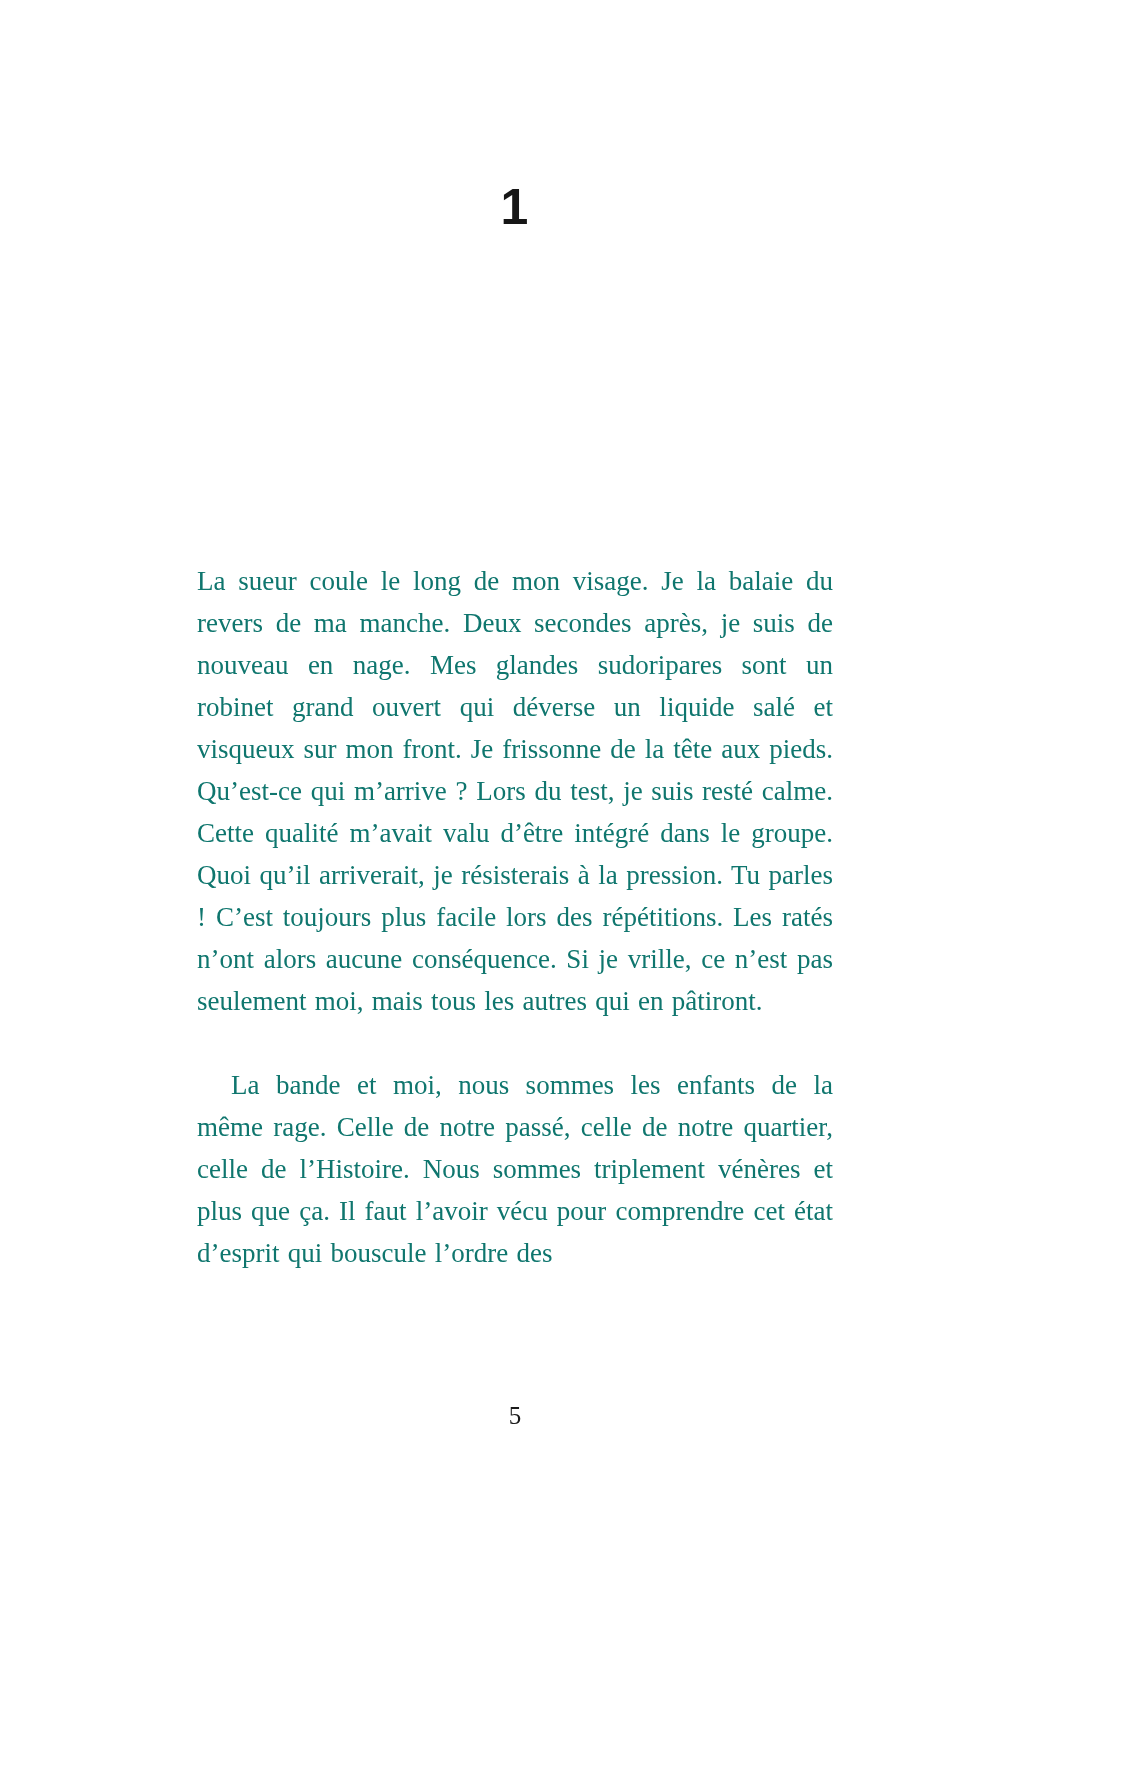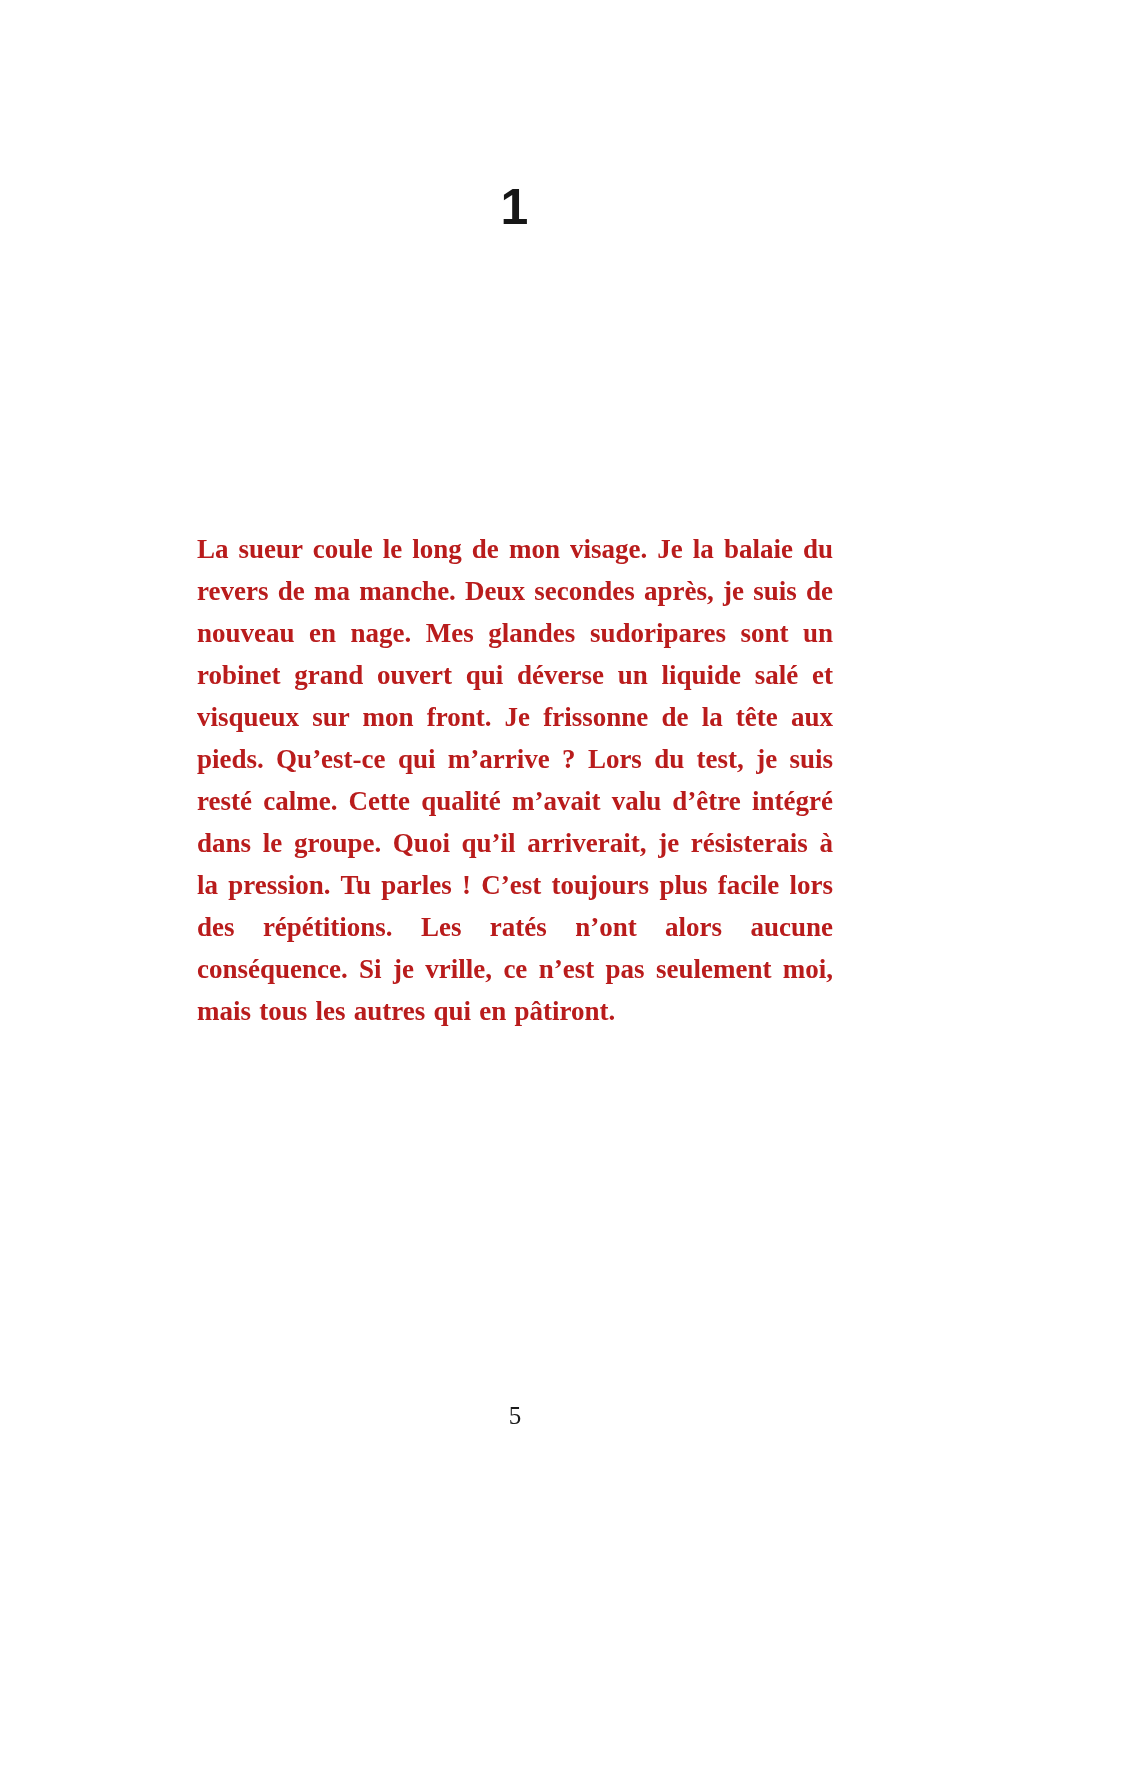--- a/index.html
+++ b/index.html
@@ -24,28 +24,27 @@
       width: 636px;
       text-align: center;
       font-family: "Liberation Sans", "DejaVu Sans", sans-serif;
       font-size: 50px;
       font-weight: 600;
       letter-spacing: 1px;
       color: #161616;
     }
     .text-block {
       position: absolute;
-      top: 528px;
+      top: 560px;
       left: 197px;
       width: 636px;
       font-size: 27px;
       line-height: 42px;
       text-align: justify;
-      color: #b91c1c;
-      font-weight: bold;
+      color: #0f766e;
     }
     .text-block p {
       margin: 0;
       word-spacing: 1.5px;
     }
     .text-block p + p {
       margin-top: 42px;
       text-indent: 34px;
     }
     .page-number {
@@ -60,17 +59,18 @@
   </style>
 </head>
 <body>
 
 <div class="book-page">
 
   <div class="chapter-number">1</div>
 
   <div class="text-block">
     <p>La sueur coule le long de mon visage. Je la balaie du revers de ma manche. Deux secondes après, je suis de nouveau en nage. Mes glandes sudoripares sont un robinet grand ouvert qui déverse un liquide salé et visqueux sur mon front. Je frissonne de la tête aux pieds. Qu’est-ce qui m’arrive ? Lors du test, je suis resté calme. Cette qualité m’avait valu d’être intégré dans le groupe. Quoi qu’il arriverait, je résisterais à la pression. Tu parles ! C’est toujours plus facile lors des répétitions. Les ratés n’ont alors aucune conséquence. Si je vrille, ce n’est pas seulement moi, mais tous les autres qui en pâtiront.</p>
+    <p>La bande et moi, nous sommes les enfants de la même rage. Celle de notre passé, celle de notre quartier, celle de l’Histoire. Nous sommes triplement vénères et plus que ça. Il faut l’avoir vécu pour comprendre cet état d’esprit qui bouscule l’ordre des</p>
   </div>
 
   <div class="page-number">5</div>
 
 </div>
 
 </body></html>

